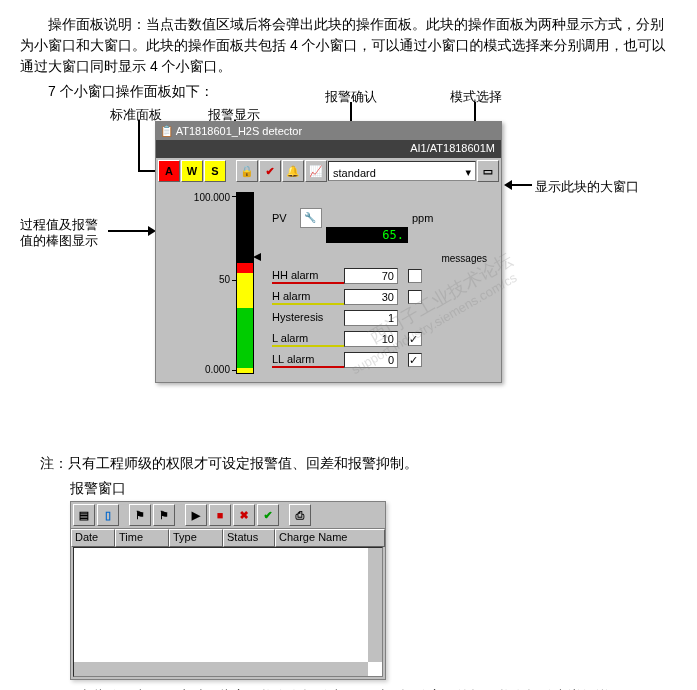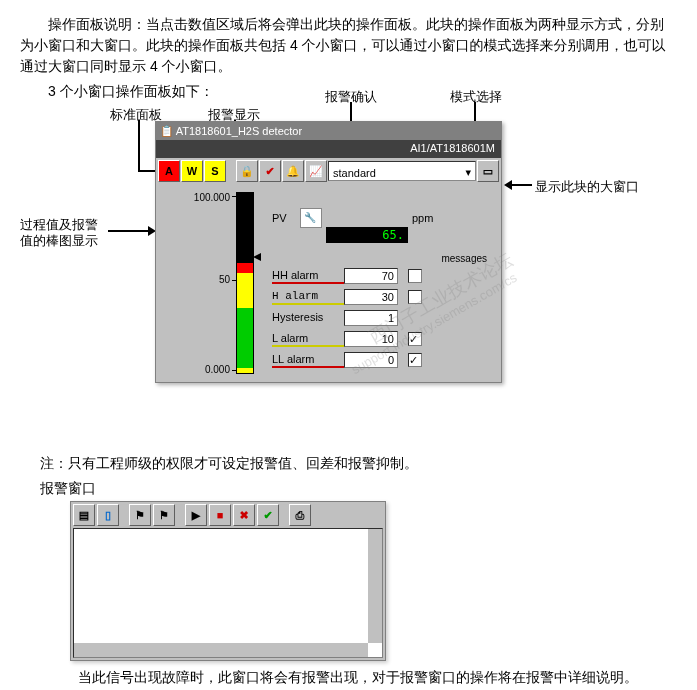--- a/index.html
+++ b/index.html
@@ -214,21 +214,21 @@
     font-size: 18px;
     color: rgba(128,128,128,0.25);
     transform: rotate(-30deg);
     pointer-events: none;
   }
 </style>
 </head>
 <body>
 
 <div class="para">操作面板说明：当点击数值区域后将会弹出此块的操作面板。此块的操作面板为两种显示方式，分别为小窗口和大窗口。此块的操作面板共包括 4 个小窗口，可以通过小窗口的模式选择来分别调用，也可以通过大窗口同时显示 4 个小窗口。</div>
-<div class="para">3 个小窗口操作面板如下：</div>
+<div class="para">7 个小窗口操作面板如下：</div>
 
 <div class="diagram-area">
 
   <div class="annot" style="left:90px;top:0px;">标准面板</div>
   <div class="annot" style="left:188px;top:0px;">报警显示</div>
   <div class="annot" style="left:305px;top:-18px;">报警确认</div>
   <div class="annot" style="left:430px;top:-18px;">模式选择</div>
   <div class="annot" style="left:515px;top:72px;">显示此块的大窗口</div>
   <div class="annot" style="left:0px;top:110px;">过程值及报警</div>
   <div class="annot" style="left:0px;top:126px;">值的棒图显示</div>
@@ -310,21 +310,21 @@
           <span class="pv-unit">ppm</span>
         </div>
         <div class="sup-lbl">messages</div>
 
         <div class="alarm-row">
           <span class="al-lbl" style="border-color:#c00;">HH alarm</span>
           <span class="al-val">70</span>
           <span class="al-chk"></span>
         </div>
         <div class="alarm-row">
-          <span class="al-lbl" style="border-color:#cc0;font-family:Liberation Mono, monospace;">H alarm</span>
+          <span class="al-lbl" style="border-color:#cc0;">H alarm</span>
           <span class="al-val">30</span>
           <span class="al-chk"></span>
         </div>
         <div class="alarm-row">
           <span class="al-lbl" style="border-color:transparent;">Hysteresis</span>
           <span class="al-val">1</span>
         </div>
         <div class="alarm-row">
           <span class="al-lbl" style="border-color:#cc0;">L alarm</span>
           <span class="al-val">10</span>
@@ -338,21 +338,21 @@
       </div>
     </div>
   </div>
 
   <div class="wm" style="left:340px;top:180px;">西门子工业技术论坛</div>
   <div class="wm" style="left:320px;top:210px;font-size:13px;">support.industry.siemens.com/cs</div>
 </div>
 
 <div style="height:18px;"></div>
 <div class="para noindent" style="margin-left:20px;">注：只有工程师级的权限才可设定报警值、回差和报警抑制。</div>
-<div class="para noindent" style="margin-left:20px;margin-bottom:2px;">报警窗口</div>
+<div class="para noindent" style="margin-left:50px;margin-bottom:2px;">报警窗口</div>
 
 <div class="alarm-win">
   <div class="aw-toolbar">
     <div class="tbtn">
         <span>▤</span>
       </div>
     <div class="tbtn">
         <span style="color:#06c;">▯</span>
       </div>
     <div style="width:6px;"></div>
@@ -372,20 +372,27 @@
     <div class="tbtn">
         <span style="color:#c00;">✖</span>
       </div>
     <div class="tbtn">
         <span style="color:#090;">✔</span>
       </div>
     <div style="width:6px;"></div>
     <div class="tbtn">
         <span>⎙</span>
       </div>
+  </div>
+  <div class="aw-headers">
+    <div class="aw-h" style="width:36px;">Date</div>
+    <div class="aw-h" style="width:46px;">Time</div>
+    <div class="aw-h" style="width:46px;">Type</div>
+    <div class="aw-h" style="width:44px;">Status</div>
+    <div class="aw-h" style="flex:1;">Charge Name</div>
   </div>
   <div class="aw-body">
     <div class="aw-sb" style="right:0;top:0;bottom:14px;width:14px;"></div>
     <div class="aw-sb" style="left:0;bottom:0;right:14px;height:14px;"></div>
   </div>
 </div>
 
 <div class="para" style="margin-left:30px;margin-top:6px;">当此信号出现故障时，此窗口将会有报警出现，对于报警窗口的操作将在报警中详细说明。</div>
 
 </body></html>

